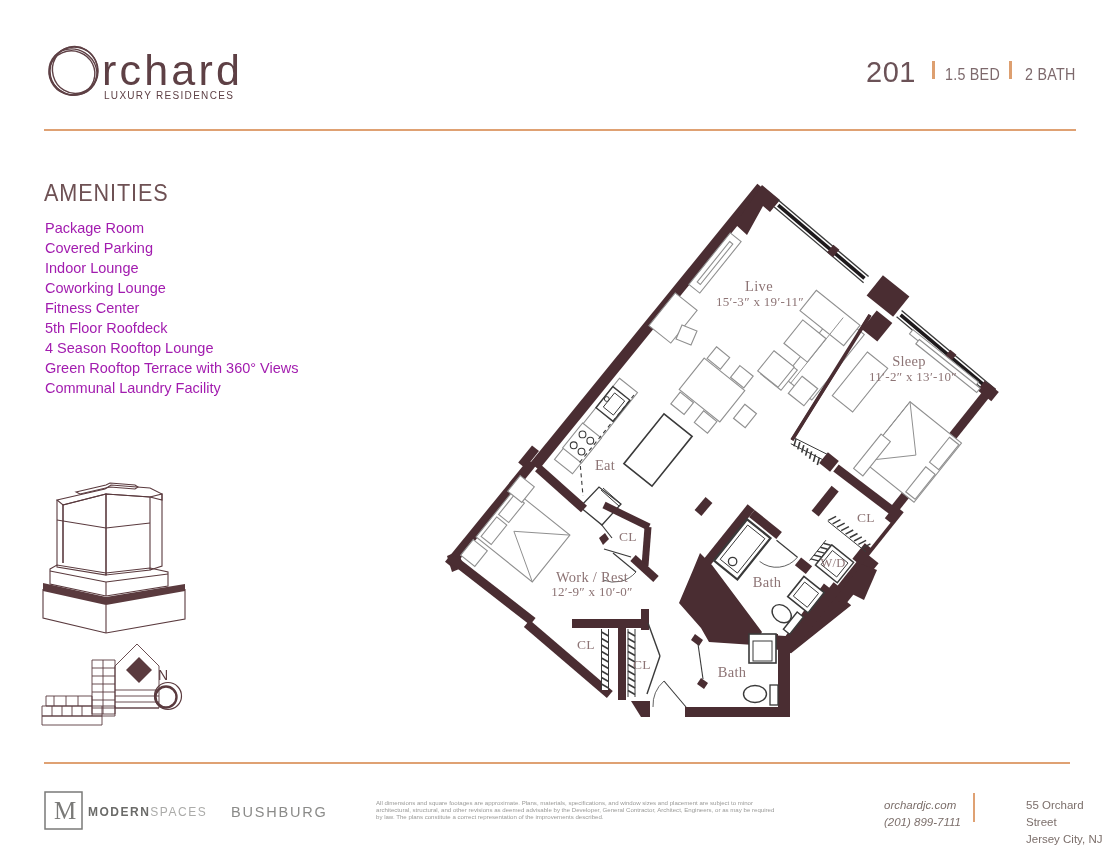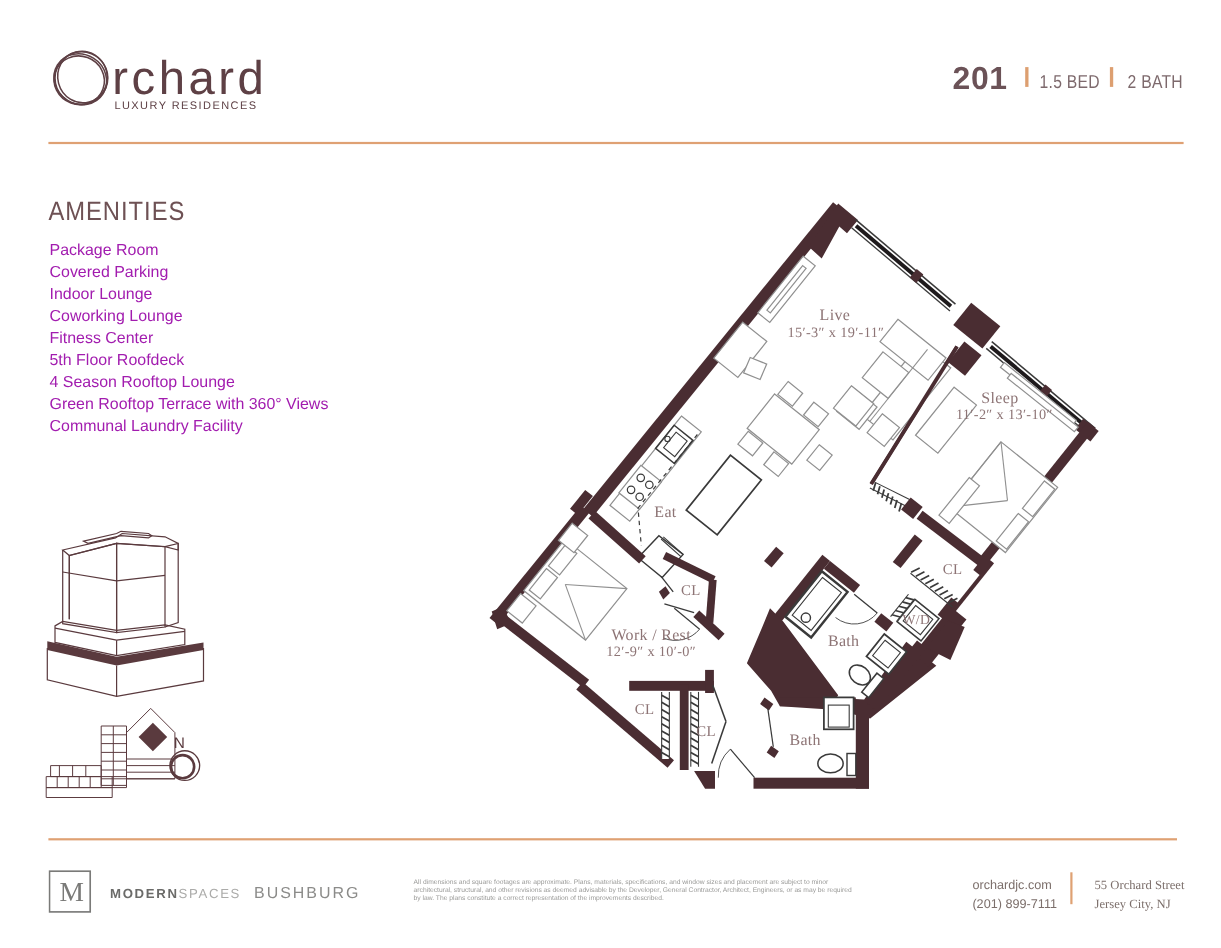--- a/index.html
+++ b/index.html
@@ -1,21 +1,21 @@
 <!DOCTYPE html>
 <html><head>
 <meta charset="utf-8">
 <style>
   html,body{margin:0;padding:0;background:#fff;}
   body{width:1110px;height:862px;position:relative;overflow:hidden;
        font-family:"Liberation Sans", sans-serif;}
   .abs{position:absolute;}
   .rule{position:absolute;left:44px;height:2px;background:#dfa173;}
   .hnum{position:absolute;left:866px;top:56px;font-size:29px;color:#6b5257;
-        letter-spacing:0.5px;font-weight:bold;}
+        letter-spacing:0.5px;}
   .hbar{position:absolute;top:61px;width:2.5px;height:18px;background:#dd9f70;}
   .hbed{position:absolute;top:65px;font-size:17px;color:#7d696c;
         transform:scaleX(0.84);transform-origin:0 0;letter-spacing:0.3px;}
   #amen-h{position:absolute;left:44px;top:179px;font-size:24px;color:#6e5154;letter-spacing:1px;transform:scaleX(0.90);transform-origin:0 0;}
   #amen-list{position:absolute;left:45px;top:218px;font-size:14.5px;color:#a21caf;line-height:20px;}
 </style>
 </head>
 <body>
 
   <svg class="abs" style="left:44px;top:40px" width="260" height="70" viewBox="0 0 260 70">
@@ -293,18 +293,18 @@
 <text x="586" y="649" font-size="13.5" fill="#8d7475" text-anchor="middle" font-family="Liberation Serif" letter-spacing="0.3">CL</text>
 <text x="642" y="669" font-size="13.5" fill="#8d7475" text-anchor="middle" font-family="Liberation Serif" letter-spacing="0.3">CL</text>
 </svg>
 
   <div class="rule" style="top:762px;width:1026px"></div>
 
   <svg class="abs" style="left:44px;top:791px" width="40" height="40" viewBox="0 0 40 40">
     <rect x="1" y="1" width="37" height="37" fill="none" stroke="#7a7a78" stroke-width="1.5"></rect>
     <text x="10" y="28" font-size="25" fill="#7a7a78" font-family="Liberation Serif">M</text>
   </svg>
-  <div class="abs" style="left:88px;top:805px;font-size:12px;letter-spacing:1.5px;margin-left:12px;"><b style="color:#6b6b69">MODERN</b><span style="color:#ababa9">SPACES</span></div>
+  <div class="abs" style="left:88px;top:805px;font-size:12px;letter-spacing:1.5px;"><b style="color:#6b6b69">MODERN</b><span style="color:#ababa9">SPACES</span></div>
   <div class="abs" style="left:231px;top:804px;font-size:14.5px;letter-spacing:1.8px;color:#8b8b89;">BUSHBURG</div>
   <div class="abs" style="left:376px;top:799px;width:400px;font-size:6.1px;color:#9a9a98;line-height:7.2px;">All dimensions and square footages are approximate. Plans, materials, specifications, and window sizes and placement are subject to minor architectural, structural, and other revisions as deemed advisable by the Developer, General Contractor, Architect, Engineers, or as may be required by law. The plans constitute a correct representation of the improvements described.</div>
-  <div class="abs" style="left:884px;top:797px;font-size:11.5px;color:#7c6f6b;line-height:17px;">orchardjc.com<br>(201) 899-7111</div>
+  <div class="abs" style="left:884px;top:797px;font-size:11.5px;color:#7c6f6b;line-height:17px;font-style:italic;">orchardjc.com<br>(201) 899-7111</div>
   <div class="abs" style="left:973px;top:793px;width:2px;height:29px;background:#dfa173;"></div>
-  <div class="abs" style="left:995px;top:797px;font-size:11.5px;color:#7c6f6b;line-height:17px;font-family:Liberation Serif, serif;">55 Orchard Street<br>Jersey City, NJ</div>
+  <div class="abs" style="left:1026px;top:797px;font-size:11.5px;color:#7c6f6b;line-height:17px;">55 Orchard Street<br>Jersey City, NJ</div>
 
 </body></html>

